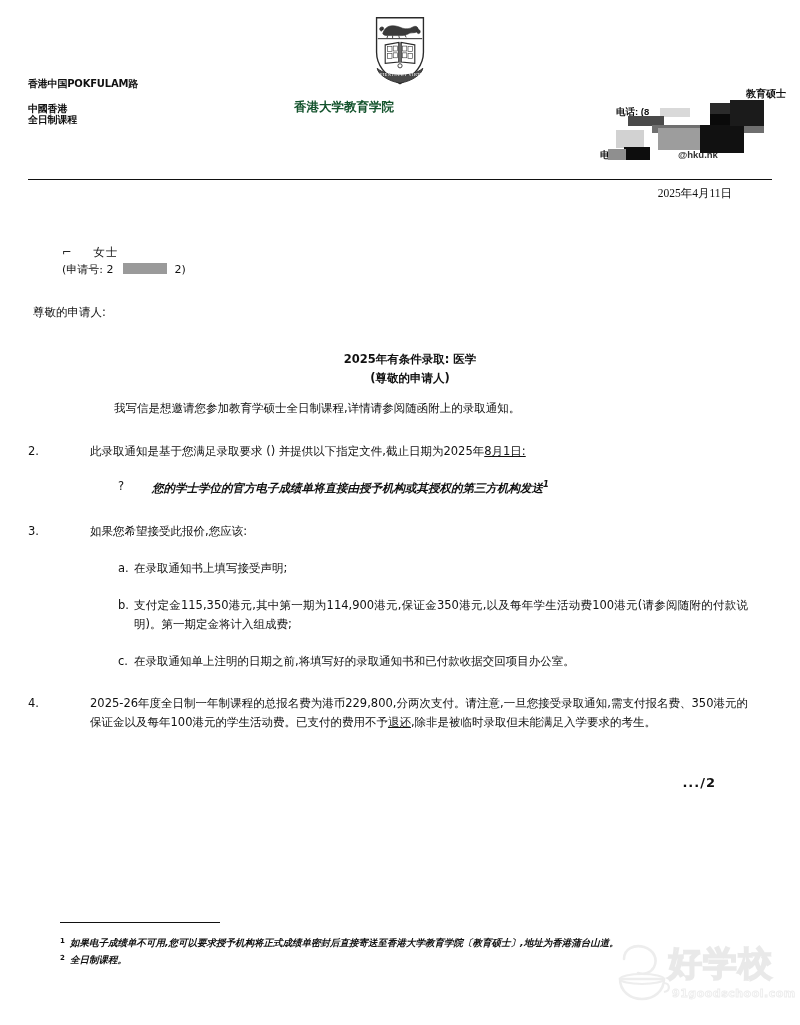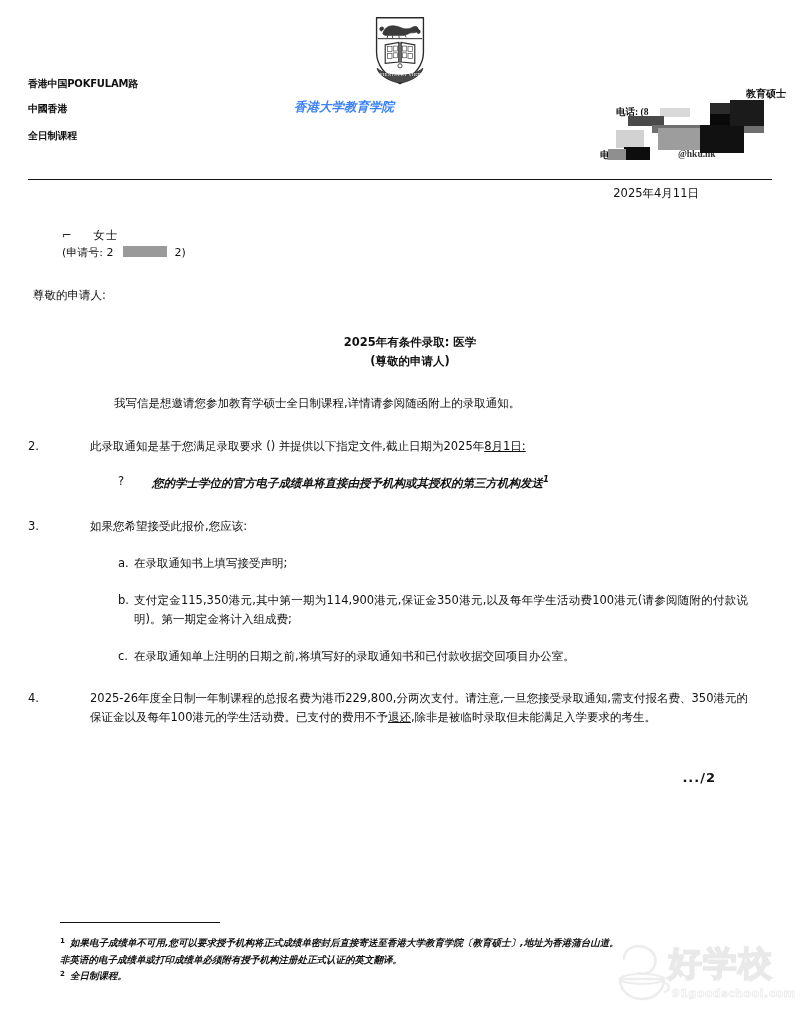--- a/index.html
+++ b/index.html
@@ -38,21 +38,21 @@
     left: 28px;
     top: 78px;
     font-family: "DejaVu Sans", "Liberation Sans", sans-serif;
     font-size: 10px;
     font-weight: bold;
     line-height: 1.15;
     color: #111;
     letter-spacing: -0.2px;
   }
   .addr-left .addr-line-1 { margin-bottom: 13px; }
-  .addr-left .addr-line-2 { margin-bottom: 16px; }
+  .addr-left .addr-line-2 { margin-bottom: 0; }
 
   .crest-wrap {
     position: absolute;
     left: 0;
     top: 14px;
     width: 800px;
     text-align: center;
   }
   .crest {
     display: inline-block;
@@ -64,31 +64,30 @@
   .org-names {
     position: absolute;
     left: 0;
     top: 98px;
     width: 688px;
     text-align: center;
     font-family: "DejaVu Sans", "Liberation Sans", sans-serif;
     font-size: 12.5px;
     font-weight: bold;
     line-height: 1.45;
-    color: #3b82f6;
-    font-style: italic;
+    color: #14532d;
   }
 
   .contact-block {
     position: absolute;
     right: 10px;
     top: 92px;
     width: 190px;
     height: 80px;
-    font-family: Liberation Serif, serif;
+    font-family: Liberation Sans, sans-serif;
     font-size: 9.5px;
     font-weight: bold;
     color: #111;
   }
   .contact-prog {
     position: absolute;
     right: 4px;
     top: -5px;
     font-size: 10px;
     font-weight: bold;
@@ -145,24 +144,25 @@
     left: 0;
     top: 186px;
     width: 800px;
     font-family: "DejaVu Sans", "Liberation Sans", sans-serif;
     font-size: 11.5px;
     color: #111;
   }
 
   .date-line {
     text-align: right;
-    padding-right: 101px;
+    padding-right: 68px;
     font-size: 11.5px;
     font-weight: normal;
-    margin-bottom: 26px;
+    margin-bottom: 43px;
+    font-family: Liberation Serif, serif;
   }
 
   .recipient {
     margin-left: 62px;
     line-height: 1.5;
   }
   .recipient .salut-name {
     font-size: 11.5px;
     letter-spacing: 1px;
   }
@@ -202,21 +202,21 @@
 
   .para {
     margin-left: 62px;
     margin-right: 52px;
     margin-top: 22px;
     line-height: 1.55;
     font-size: 11.5px;
     text-align: justify;
     position: relative;
   }
-  .para.intro { text-indent: 52px; margin-top: 24px; }
+  .para.intro { text-indent: 52px; margin-top: 12px; }
 
   .numbered {
     margin-left: 28px;
     margin-right: 52px;
     margin-top: 24px;
     line-height: 1.6;
     font-size: 11.5px;
     position: relative;
     padding-left: 62px;
     text-align: justify;
@@ -497,23 +497,20 @@
     <div class="page-cont">.../2</div>
   </div>
 
   <div class="footnotes">
     <div class="fn-rule"></div>
 
     <div class="fn">
       <span class="fn-mark">1</span>
       <span>如果电子成绩单不可用,您可以要求授予机构将正式成绩单密封后直接寄送至香港大学教育学院〔教育硕士〕,地址为香港蒲台山道。</span>
     </div>
-    <div class="fn" style="padding-left:0;">
-      <span>非英语的电子成绩单或打印成绩单必须附有授予机构注册处正式认证的英文翻译。</span>
-    </div>
 
     <div class="fn">
       <span class="fn-mark">2</span>
       <span>全日制课程。</span>
     </div>
   </div>
 
   <div class="watermark">
     <span class="wm-cup">
       <svg width="58" height="66" viewBox="0 0 58 66" xmlns="http://www.w3.org/2000/svg">

